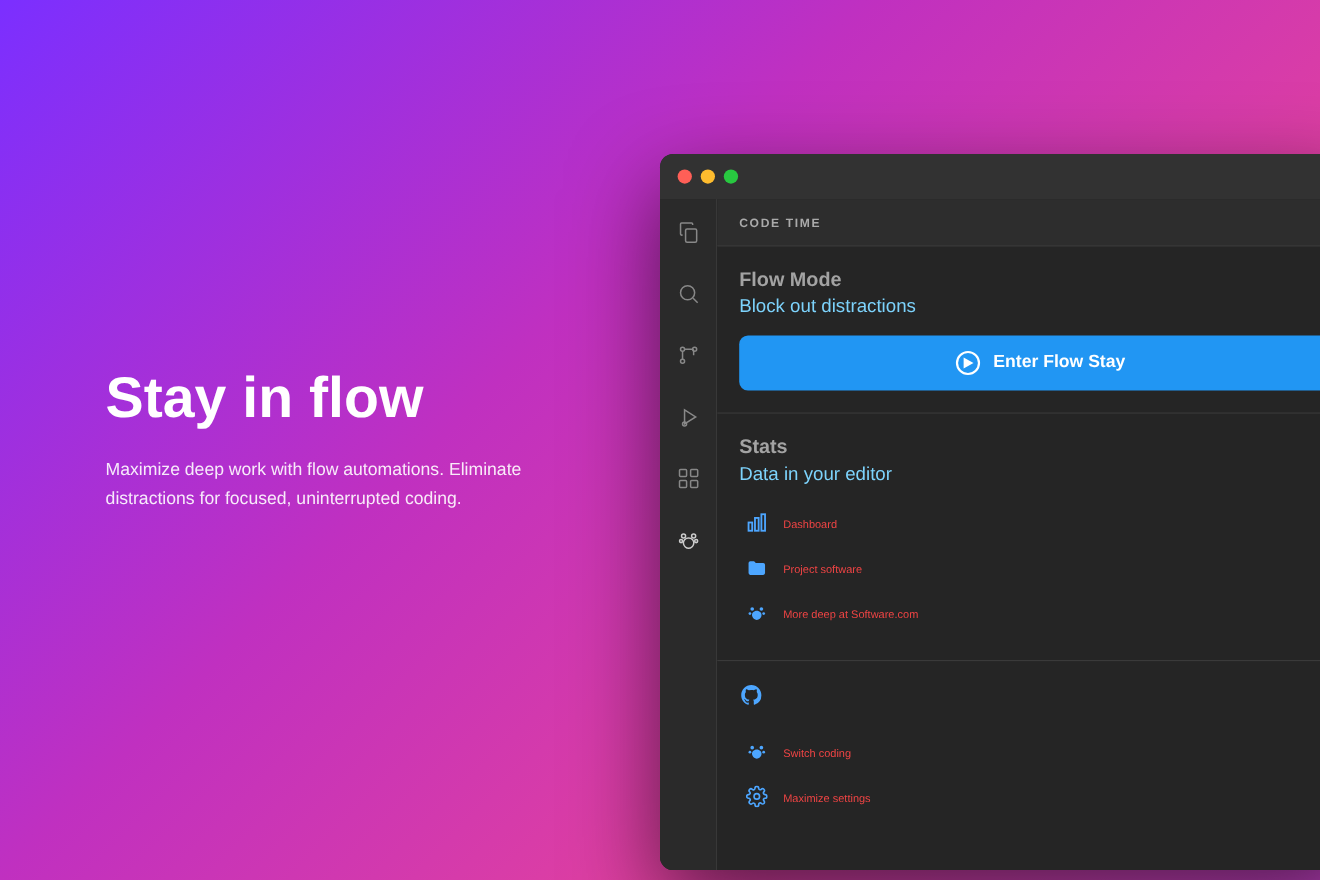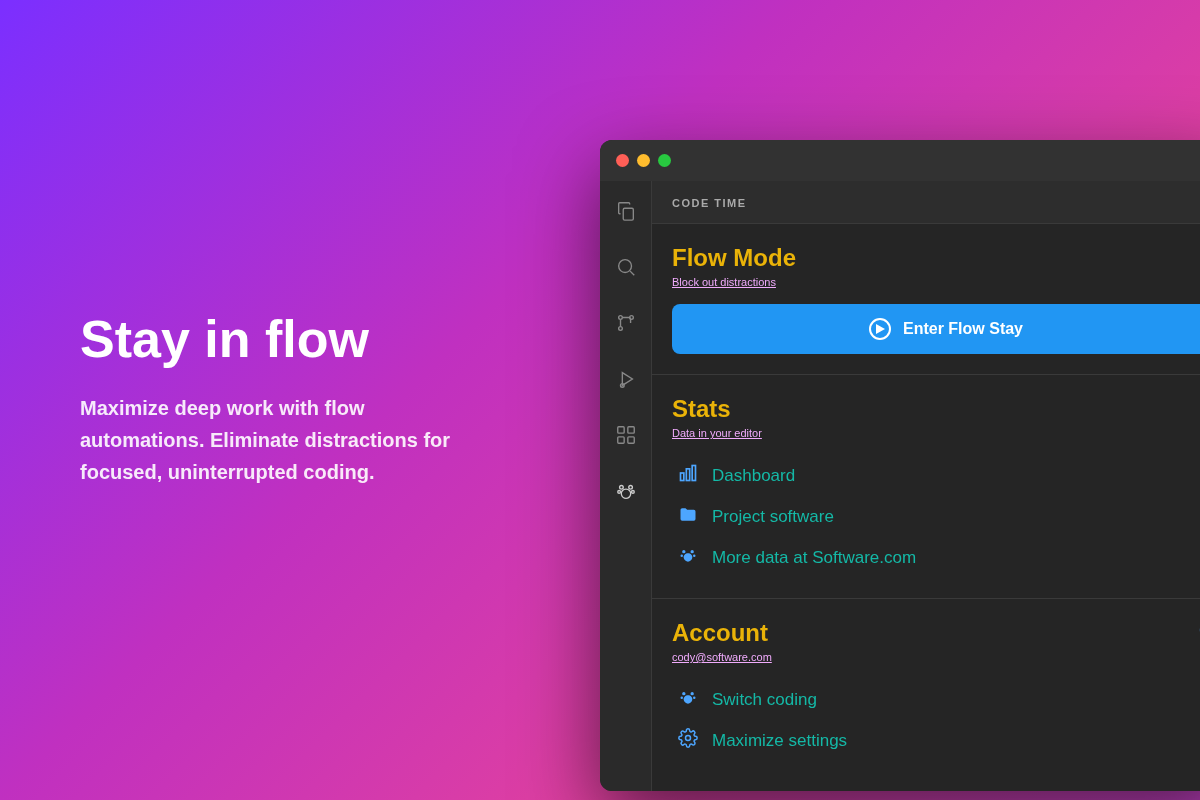--- a/index.html
+++ b/index.html
@@ -16,38 +16,38 @@
     .bg {
       position: absolute;
       inset: 0;
       background: linear-gradient(135deg, #7b2fff 0%, #c030c0 40%, #e040a0 70%, #cc44cc 100%);
       z-index: 0;
     }
 
     
     .left-content {
       position: absolute;
-      left: 80px;
+      left: 96px;
       top: 50%;
       transform: translateY(-50%);
       z-index: 2;
       max-width: 400px;
     }
 
     .hero-title {
       font-size: 52px;
       font-weight: 800;
       color: #ffffff;
       line-height: 1.1;
       margin-bottom: 24px;
     }
 
     .hero-subtitle {
-      font-size: 20px;
-      font-weight: 700;
+      font-size: 16px;
+      font-weight: 400;
       color: rgba(255,255,255,0.9);
       line-height: 1.6;
     }
 
     
     .app-window-wrapper {
       position: absolute;
       right: -40px;
       top: 140px;
       z-index: 3;
@@ -154,30 +154,29 @@
     .section-header {
       display: flex;
       align-items: flex-start;
       justify-content: space-between;
       margin-bottom: 16px;
     }
 
     .section-title-group {}
 
     .section-title {
-      font-size: 24px;
+      font-size: 18px;
       font-weight: 600;
-      color: #eab308;
+      color: #a3a3a3;
       margin-bottom: 4px;
     }
 
     .section-subtitle {
-      font-size: 11px;
-      color: #f0abfc;
-      text-decoration: underline;
+      font-size: 17px;
+      color: #7dd3fc;
     }
 
     
     .enter-flow-btn {
       width: 100%;
       background: #2196f3;
       border: none;
       border-radius: 8px;
       padding: 14px 20px;
       display: flex;
@@ -229,23 +228,23 @@
       border-radius: 6px;
     }
 
     .menu-item-icon {
       font-size: 18px;
       width: 24px;
       text-align: center;
     }
 
     .menu-item-text {
-      font-size: 17px;
+      font-size: 10px;
       font-weight: 500;
-      color: #14b8a6;
+      color: #ef4444;
     }
 
     
     .account-section {
       padding: 20px;
     }
 
     .account-header {
       display: flex;
       align-items: flex-start;
@@ -402,30 +401,26 @@
           <div class="menu-item">
             <span class="menu-item-icon icon-paw">
               <svg width="20" height="20" viewBox="0 0 24 24" fill="none" stroke="#4da6ff" stroke-width="1.5">
                 <circle cx="7" cy="8" r="2" fill="#4da6ff" stroke="none"></circle>
                 <circle cx="17" cy="8" r="2" fill="#4da6ff" stroke="none"></circle>
                 <circle cx="4.5" cy="13" r="1.5" fill="#4da6ff" stroke="none"></circle>
                 <circle cx="19.5" cy="13" r="1.5" fill="#4da6ff" stroke="none"></circle>
                 <path d="M12 10c-3 0-6 2.5-5 6 .5 1.8 2.5 4 5 4s4.5-2.2 5-4c1-3.5-2-6-5-6z" fill="#4da6ff" stroke="none"></path>
               </svg>
             </span>
-            <span class="menu-item-text">More data at Software.com</span>
+            <span class="menu-item-text">More deep at Software.com</span>
           </div>
         </div>
 
         <div class="account-section">
           <div class="account-header">
-            <div class="section-title-group">
-              <div class="section-title">Account</div>
-              <div class="section-subtitle">cody@software.com</div>
-            </div>
             <div class="github-icon">
               <svg width="22" height="22" viewBox="0 0 24 24" fill="#4da6ff">
                 <path d="M12 2C6.477 2 2 6.484 2 12.017c0 4.425 2.865 8.18 6.839 9.504.5.092.682-.217.682-.483 0-.237-.008-.868-.013-1.703-2.782.605-3.369-1.343-3.369-1.343-.454-1.158-1.11-1.466-1.11-1.466-.908-.62.069-.608.069-.608 1.003.07 1.531 1.032 1.531 1.032.892 1.53 2.341 1.088 2.91.832.092-.647.35-1.088.636-1.338-2.22-.253-4.555-1.113-4.555-4.951 0-1.093.39-1.988 1.029-2.688-.103-.253-.446-1.272.098-2.65 0 0 .84-.27 2.75 1.026A9.564 9.564 0 0112 6.844c.85.004 1.705.115 2.504.337 1.909-1.296 2.747-1.027 2.747-1.027.546 1.379.202 2.398.1 2.651.64.7 1.028 1.595 1.028 2.688 0 3.848-2.339 4.695-4.566 4.943.359.309.678.92.678 1.855 0 1.338-.012 2.419-.012 2.747 0 .268.18.58.688.482A10.019 10.019 0 0022 12.017C22 6.484 17.522 2 12 2z"></path>
               </svg>
             </div>
           </div>
 
           <div class="menu-item">
             <span class="menu-item-icon icon-switch">
               <svg width="20" height="20" viewBox="0 0 24 24" fill="none" stroke="#4da6ff" stroke-width="1.5">

